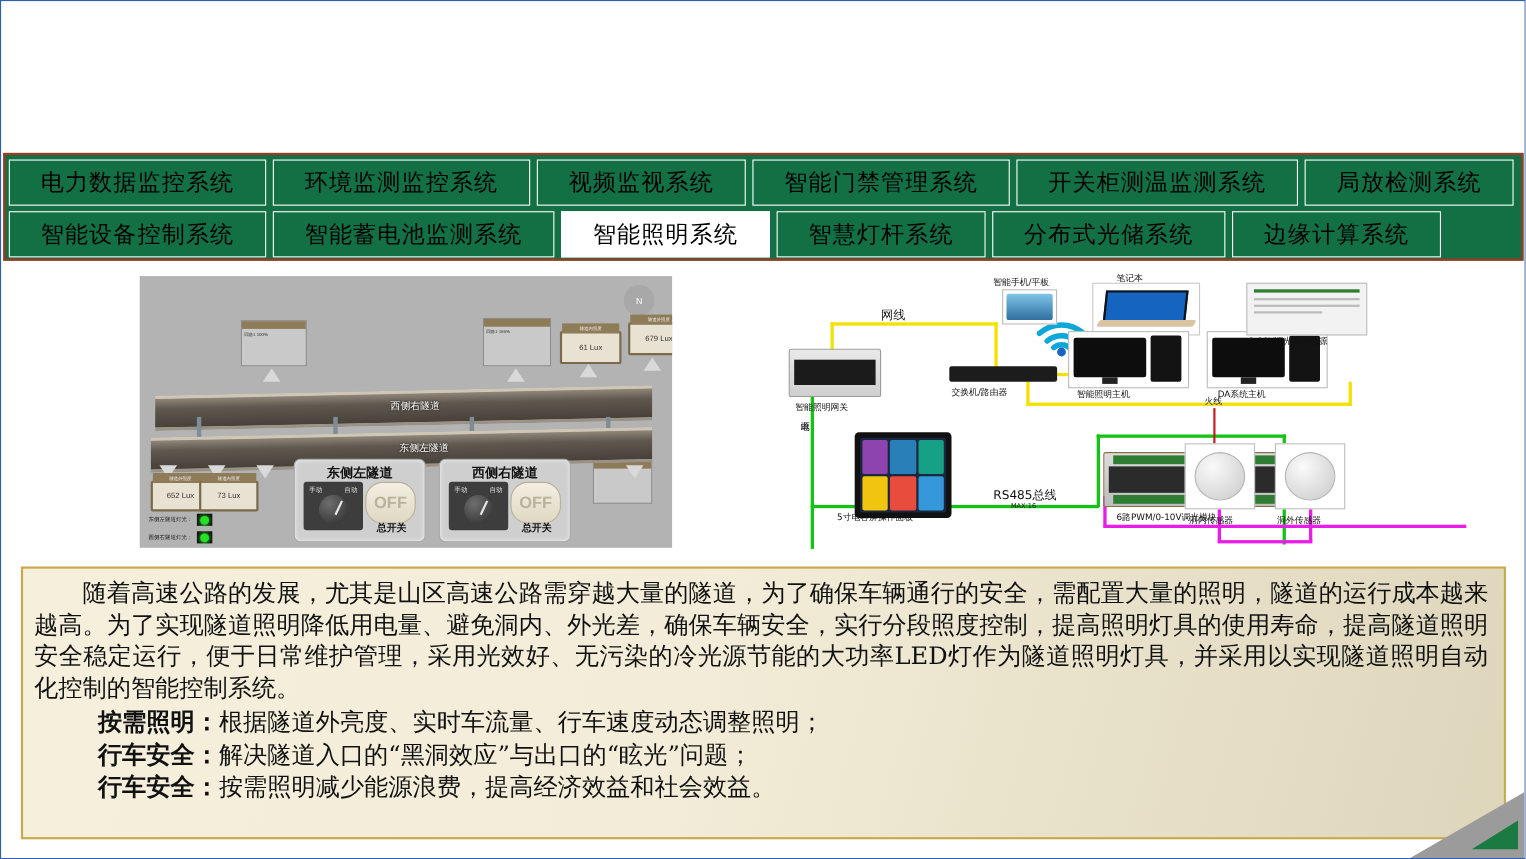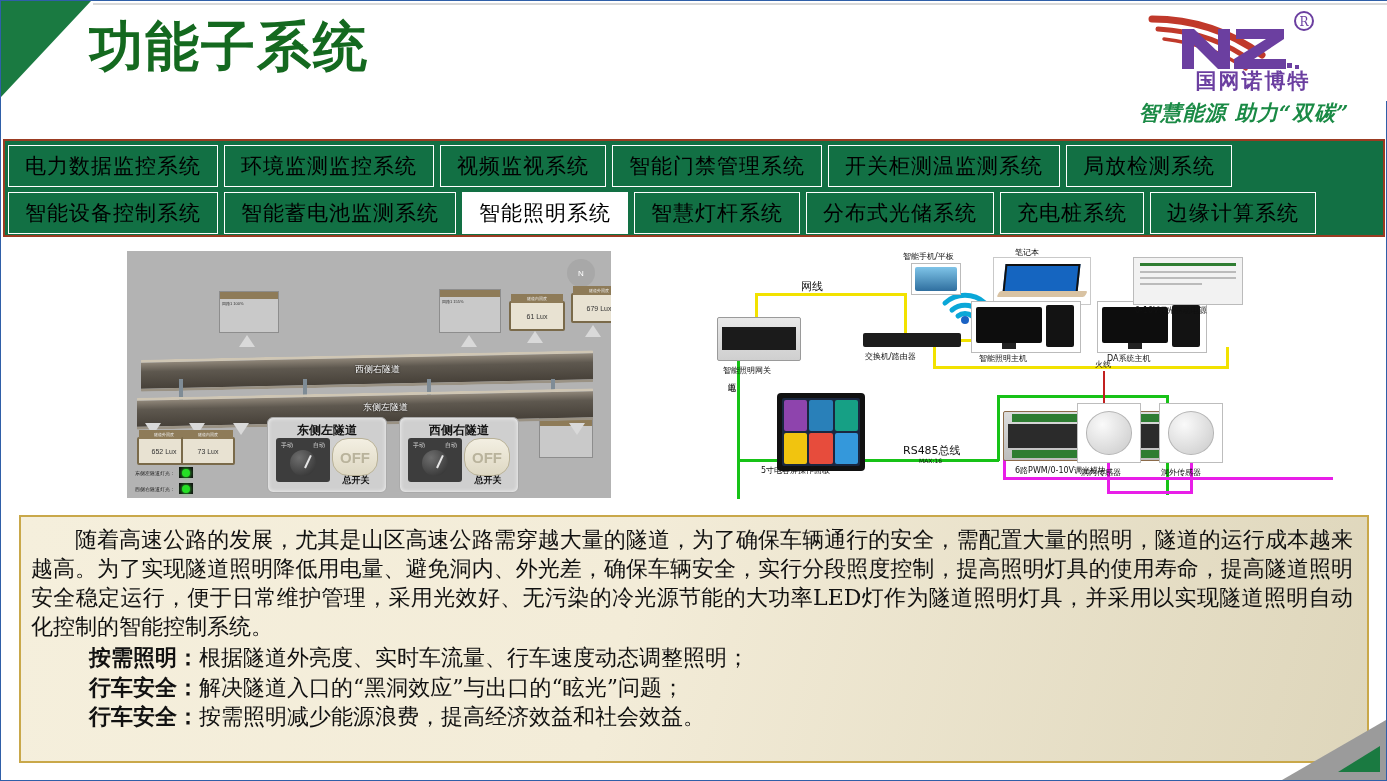--- a/index.html
+++ b/index.html
@@ -33,21 +33,21 @@
   
   .tabs{position:absolute;left:2px;top:138px;width:1382px;height:98px;
       background:#127044;border:2px solid #9b3b22;box-sizing:border-box;
       padding:4px 3px;}
   .tabrow{display:flex;gap:6px;height:42px;margin-bottom:5px;}
   .tabrow:last-child{margin-bottom:0;}
   .tab{flex:0 0 auto;border:1px solid #ffffff;background:#127044;color:#000000;
       display:flex;align-items:center;justify-content:center;
       font-family:"DejaVu Serif","Liberation Serif",serif;
       font-size:21px;letter-spacing:1px;box-sizing:border-box;white-space:nowrap;
-      padding:0 16px;}
+      padding:0 28px;}
   .tab.active{background:#ffffff;color:#000000;border-color:#ffffff;}
 
   
   .media{position:absolute;left:2px;top:240px;width:1382px;height:268px;background:#ffffff;}
 
   .imgL{position:absolute;left:124px;top:10px;width:484px;height:247px;
       background:#b3b3b3;overflow:hidden;}
   .imgL-title{position:absolute;left:0;top:12px;width:484px;text-align:center;
       font-family:"DejaVu Serif","Liberation Serif",serif;font-weight:bold;font-style:italic;
       font-size:14px;color:#111;letter-spacing:2px;white-space:nowrap;}
@@ -134,58 +134,36 @@
   .bottom-tri{position:absolute;right:6px;bottom:8px;width:0;height:0;
       border-right:42px solid #1a7a41;border-top:26px solid transparent;}
   .bottom-grey{position:absolute;right:0;bottom:0;width:104px;height:60px;background:#9b9b9b;
       clip-path:polygon(100% 0,100% 100%,0 100%);}
 </style>
 </head>
 <body>
 
 <div class="slide">
 
-  <div class="header">
-    <div class="corner-tri"></div>
-    <div class="header-line"></div>
-    <div class="page-title">功能子系统</div>
-
-    <div class="logo">
-      <svg width="250" height="122" viewBox="0 0 250 122">
-        <path d="M28 14 C70 14 108 28 138 50" stroke="#c0392b" stroke-width="7" fill="none" stroke-linecap="round"></path>
-        <path d="M34 24 C72 26 104 38 130 58" stroke="#c0392b" stroke-width="5" fill="none" stroke-linecap="round"></path>
-        <path d="M40 34 C74 38 100 48 122 64" stroke="#c0392b" stroke-width="3.5" fill="none" stroke-linecap="round"></path>
-        <path d="M58 24 L58 64 L70 64 L70 40 L94 64 L106 64 L106 24 L94 24 L94 47 L70 24 Z" fill="#6b3fa0"></path>
-        <path d="M112 24 L160 24 L160 34 L130 54 L162 54 L162 64 L110 64 L110 54 L142 34 L112 34 Z" fill="#6b3fa0"></path>
-        <circle cx="180" cy="16" r="9" stroke="#6b3fa0" stroke-width="2" fill="none"></circle>
-        <text x="180" y="21" font-size="12" text-anchor="middle" fill="#6b3fa0" font-family="DejaVu Serif, serif">R</text>
-        <rect x="163" y="58" width="5" height="5" fill="#6b3fa0"></rect>
-        <rect x="171" y="60" width="4" height="4" fill="#6b3fa0"></rect>
-      </svg>
-      <div class="logo-cn">国网诺博特</div>
-      <div class="logo-tag">智慧能源  助力“双碳”</div>
-    </div>
-  </div>
 
   <div class="tabs">
     <div class="tabrow">
       <div class="tab">电力数据监控系统</div>
       <div class="tab">环境监测监控系统</div>
       <div class="tab">视频监视系统</div>
       <div class="tab">智能门禁管理系统</div>
       <div class="tab">开关柜测温监测系统</div>
       <div class="tab">局放检测系统</div>
     </div>
     <div class="tabrow">
       <div class="tab">智能设备控制系统</div>
       <div class="tab">智能蓄电池监测系统</div>
       <div class="tab active">智能照明系统</div>
       <div class="tab">智慧灯杆系统</div>
       <div class="tab">分布式光储系统</div>
-      <div class="tab">充电桩系统</div>
       <div class="tab">边缘计算系统</div>
     </div>
   </div>
 
   <div class="media">
 
     <div class="imgL">
       <div class="compass">N</div>
 
       <div class="infobox" style="left:92px;top:40px;width:58px;height:40px;">

